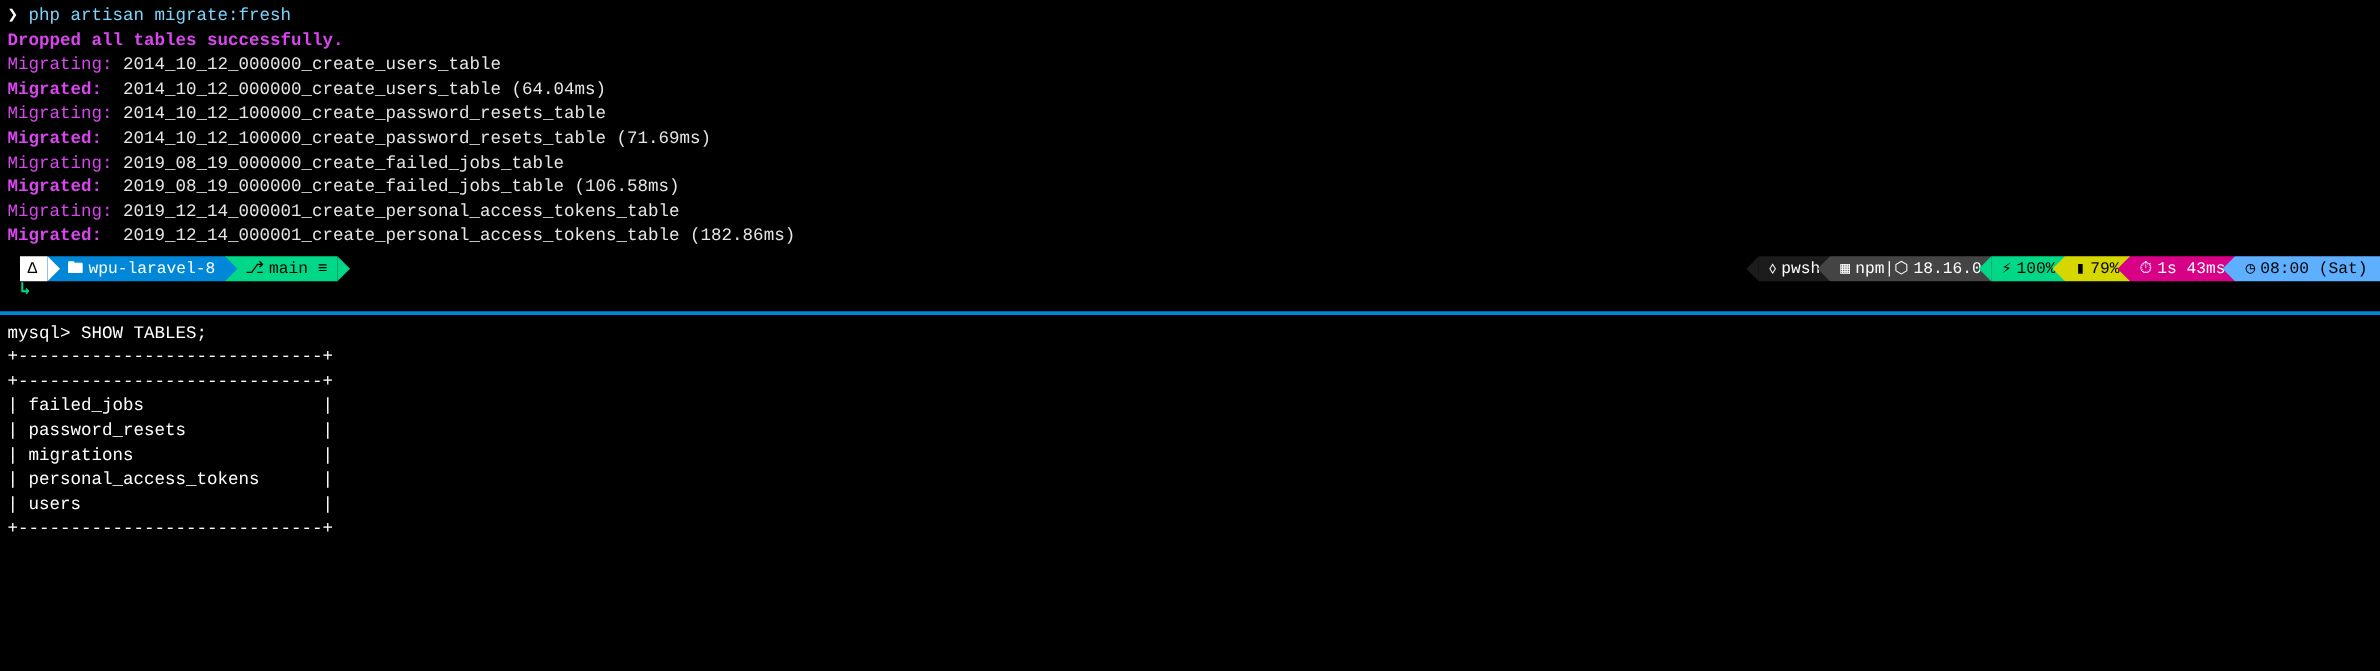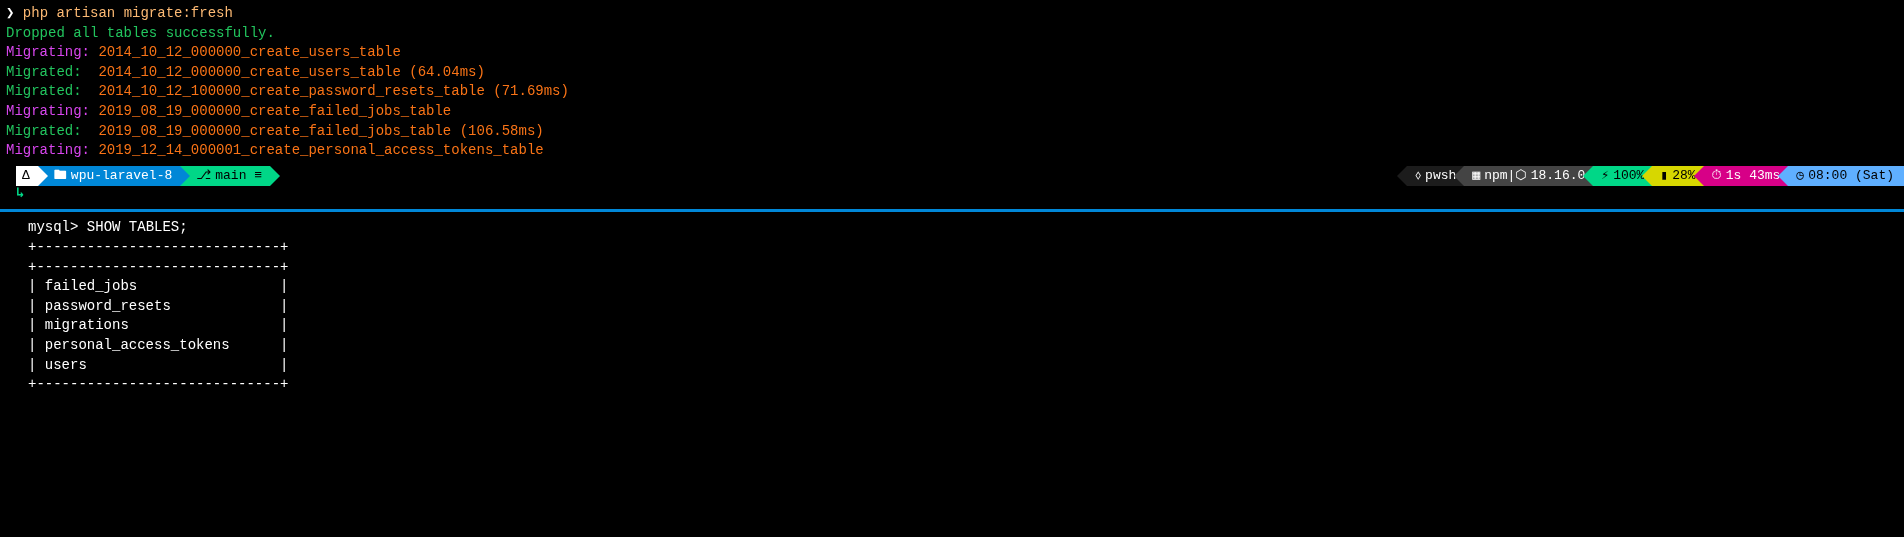--- a/index.html
+++ b/index.html
@@ -18,30 +18,31 @@
     .terminal {
       padding: 4px 6px 2px 6px;
     }
     .line {
       white-space: pre;
     }
     .prompt-symbol {
       color: #fff;
     }
     .cmd-white {
-      color: #fdba74;
+      color: #7dd3fc;
     }
     .green {
-      color: #22c55e;
+      color: #d946ef;
+      font-weight: bold;
     }
     .yellow {
       color: #d946ef;
     }
     .white {
-      color: #f97316;
+      color: #e5e5e5;
     }
     .status-bar {
       display: flex;
       align-items: center;
       justify-content: space-between;
       height: 20px;
       font-size: 13px;
       margin: 3px 0 0 0;
       padding-left: 16px;
     }
@@ -170,40 +171,41 @@
       font-weight: bold;
       margin-top: -2px;
     }
     .divider {
       height: 3px;
       background: #0087d7;
       margin-top: 6px;
     }
     .mysql-section {
       padding: 6px 6px;
-      margin-left: 22px;
     }
     .icon {
       display: inline-block;
       margin-right: 4px;
     }
   </style>
 </head>
 <body>
 
 <div class="terminal">
   <div class="line"><span class="prompt-symbol">❯</span><span> </span><span class="cmd-white">php artisan migrate:fresh</span></div>
   <div id="migration-lines">
       <div class="line green">Dropped all tables successfully.</div>
       <div class="line"><span class="yellow">Migrating:</span><span class="white"> 2014_10_12_000000_create_users_table</span></div>
       <div class="line"><span class="green">Migrated: </span><span class="white"> 2014_10_12_000000_create_users_table (64.04ms)</span></div>
+      <div class="line"><span class="yellow">Migrating:</span><span class="white"> 2014_10_12_100000_create_password_resets_table</span></div>
       <div class="line"><span class="green">Migrated: </span><span class="white"> 2014_10_12_100000_create_password_resets_table (71.69ms)</span></div>
       <div class="line"><span class="yellow">Migrating:</span><span class="white"> 2019_08_19_000000_create_failed_jobs_table</span></div>
       <div class="line"><span class="green">Migrated: </span><span class="white"> 2019_08_19_000000_create_failed_jobs_table (106.58ms)</span></div>
       <div class="line"><span class="yellow">Migrating:</span><span class="white"> 2019_12_14_000001_create_personal_access_tokens_table</span></div>
+      <div class="line"><span class="green">Migrated: </span><span class="white"> 2019_12_14_000001_create_personal_access_tokens_table (182.86ms)</span></div>
     </div>
 </div>
 
 <div class="status-bar">
   <div class="status-left">
     <span class="segment seg-os">
         <span class="icon">Δ</span>
       </span>
     <span class="segment seg-folder">
         <span class="icon">🖿</span>
@@ -225,21 +227,21 @@
         <span> | </span>
         <span class="icon">⬡</span>
         <span>18.16.0</span>
       </span>
     <span class="rseg rseg-charge">
         <span class="icon">⚡</span>
         <span>100%</span>
       </span>
     <span class="rseg rseg-battery">
         <span class="icon">▮</span>
-        <span>28%</span>
+        <span>79%</span>
       </span>
     <span class="rseg rseg-timing">
         <span class="icon">⏱</span>
         <span>1s 43ms</span>
       </span>
     <span class="rseg rseg-clock">
         <span class="icon">◷</span>
         <span>08:00 (Sat)</span>
       </span>
   </div>

